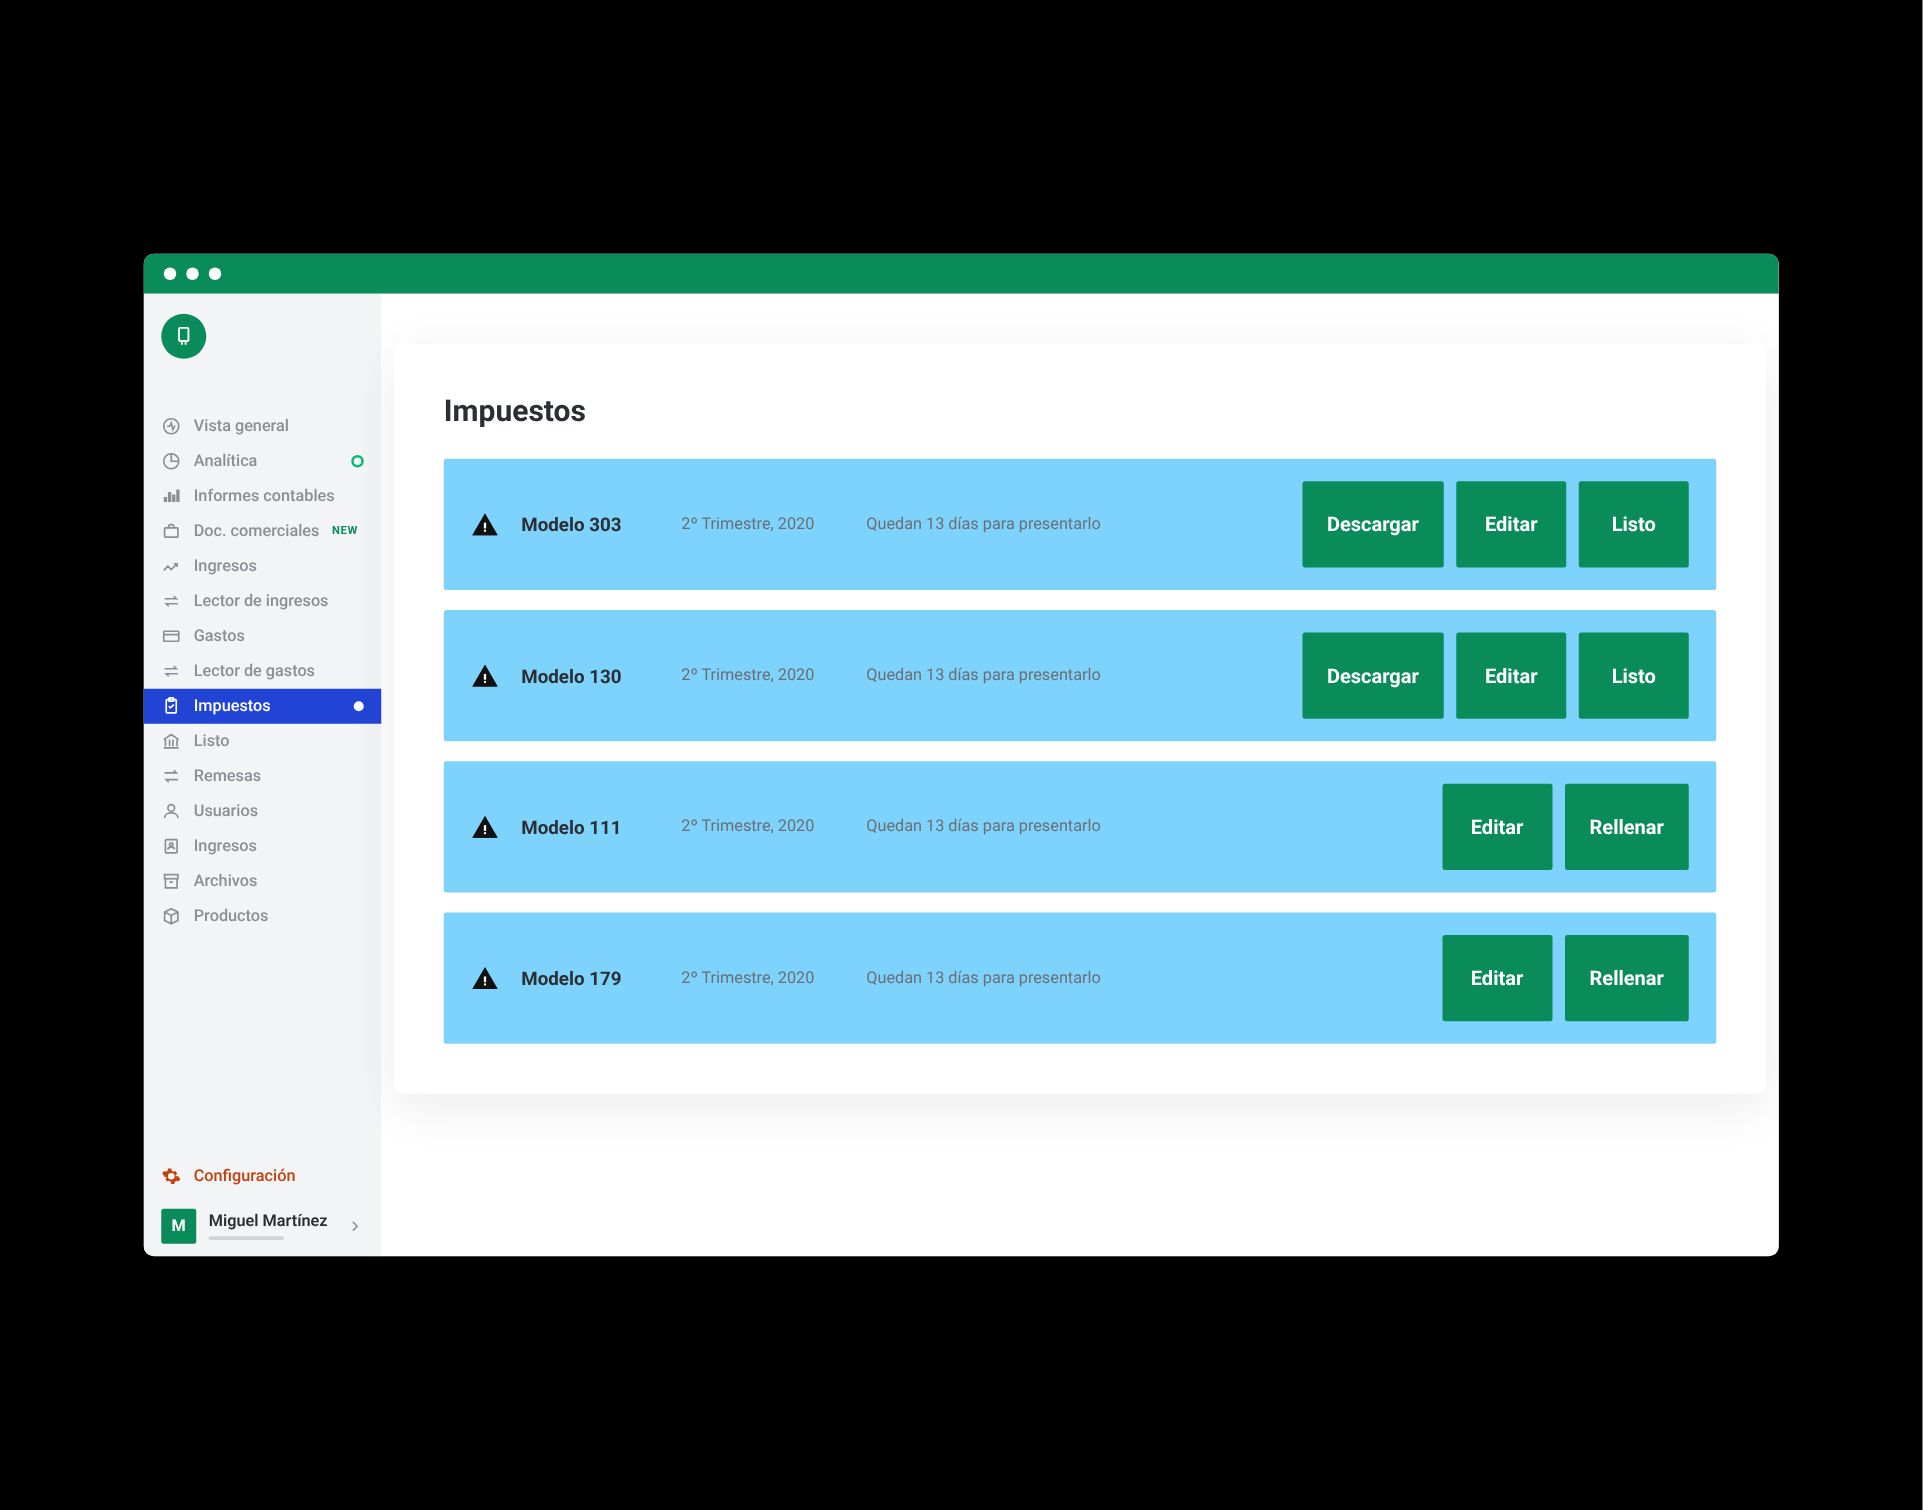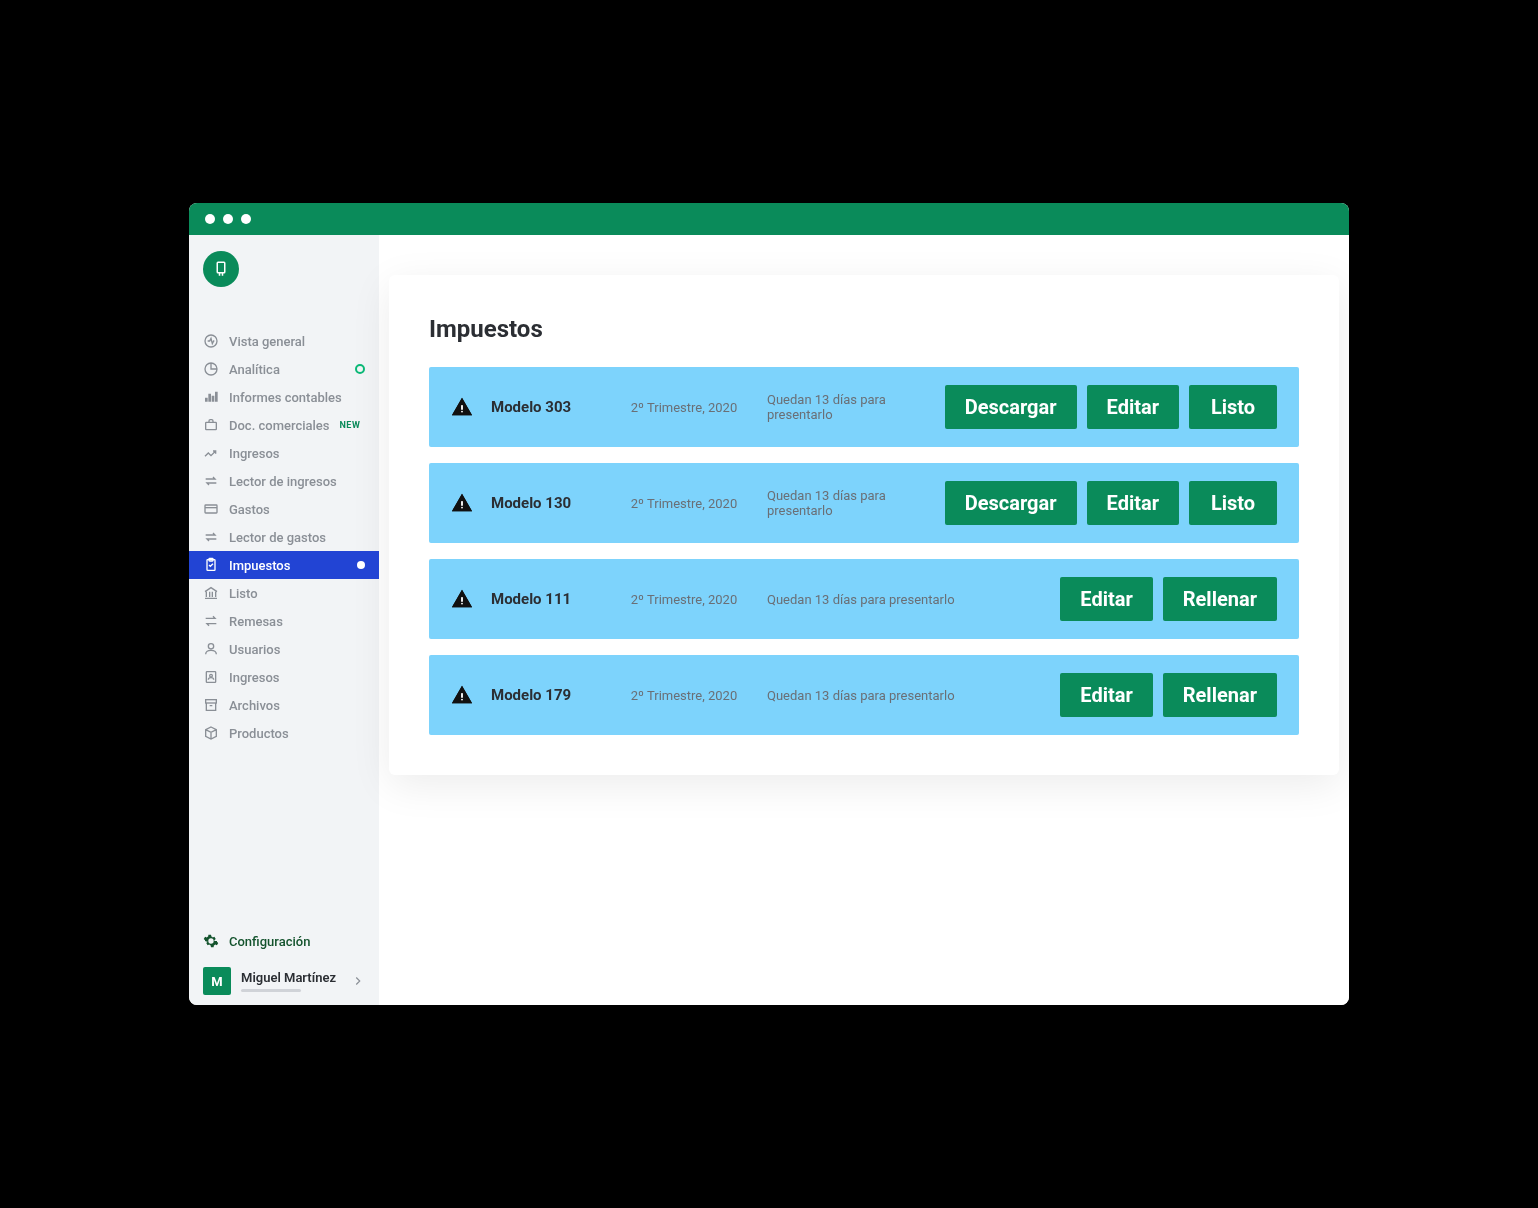--- a/index.html
+++ b/index.html
@@ -1,54 +1,54 @@
 <!DOCTYPE html>
 <html><head>
   <meta charset="utf-8">
   <style>
     * { margin: 0; padding: 0; box-sizing: border-box; font-family: -apple-system, BlinkMacSystemFont, "Segoe UI", Roboto, sans-serif; }
     body { background: #000; display: flex; align-items: center; justify-content: center; min-height: 100vh; padding: 40px; }
-    .window { width: 1160px; background: #fff; border-radius: 8px; overflow: hidden; box-shadow: 0 20px 60px rgba(0,0,0,0.3); }
+    .window { width: 1308px; background: #fff; border-radius: 8px; overflow: hidden; box-shadow: 0 20px 60px rgba(0,0,0,0.3); }
     .titlebar { background: #0a8b5a; height: 32px; display: flex; align-items: center; padding: 0 16px; gap: 8px; }
     .titlebar-dot { width: 10px; height: 10px; border-radius: 50%; background: #fff; }
     .app-body { display: flex; min-height: 770px; }
     .sidebar { width: 190px; background: #f2f4f6; display: flex; flex-direction: column; }
     .logo-area { padding: 16px 14px 20px; }
     .logo { width: 36px; height: 36px; background: #0a8b5a; border-radius: 50%; display: flex; align-items: center; justify-content: center; color: #fff; }
     .nav { flex: 1; padding-top: 20px; }
     .nav-item { display: flex; align-items: center; gap: 10px; padding: 6px 14px; cursor: pointer; color: #8a8f96; font-size: 13px; font-weight: 500; position: relative; }
     .nav-item.active { background: #2244d4; color: #fff; }
     .nav-item svg { width: 16px; height: 16px; flex-shrink: 0; }
     .nav-badge-new { font-size: 9px; font-weight: 700; color: #0a8b5a; letter-spacing: 0.5px; }
     .nav-dot { width: 10px; height: 10px; border-radius: 50%; border: 2px solid #0ab876; margin-left: auto; }
     .nav-dot-inner { width: 4px; height: 4px; background: #0ab876; border-radius: 50%; margin: 1px; }
     .nav-active-dot { width: 8px; height: 8px; border-radius: 50%; background: #fff; margin-left: auto; }
     .sidebar-bottom { padding: 10px 14px; }
-    .config-item { display: flex; align-items: center; gap: 10px; padding: 8px 0; color: #14532d; font-size: 13px; font-weight: 500; cursor: pointer; }
+    .config-item { display: flex; align-items: center; gap: 10px; padding: 8px 0; color: #c2410c; font-size: 13px; font-weight: 500; cursor: pointer; }
     .user-item { display: flex; align-items: center; gap: 10px; margin-top: 10px; cursor: pointer; }
     .user-badge { width: 28px; height: 28px; background: #0a8b5a; color: #fff; display: flex; align-items: center; justify-content: center; font-weight: 700; font-size: 13px; border-radius: 2px; }
     .user-info { flex: 1; }
     .user-name { font-size: 13px; font-weight: 600; color: #2b2e33; }
     .user-line { width: 60px; height: 3px; background: #d0d3d8; border-radius: 2px; margin-top: 4px; }
     .user-chevron { color: #8a8f96; }
     .main { flex: 1; background: #fff; padding: 40px 10px 40px 10px; }
     .card { background: #fff; border-radius: 6px; box-shadow: 0 10px 40px rgba(0,0,0,0.08); padding: 40px 40px 40px 40px; }
     .page-title { font-size: 24px; font-weight: 700; color: #2b2e33; margin-bottom: 24px; }
     .tabs { display: flex; gap: 32px; align-items: center; border-bottom: 1px solid transparent; margin-bottom: 24px; }
     .tab { font-size: 15px; font-weight: 600; color: #9aa0a8; padding-bottom: 10px; cursor: pointer; display: flex; align-items: center; gap: 10px; }
     .tab.active { color: #2b2e33; border-bottom: 3px solid #2b2e33; }
     .tab-count { background: #0a8b5a; color: #fff; width: 24px; height: 24px; border-radius: 50%; display: flex; align-items: center; justify-content: center; font-size: 12px; font-weight: 700; }
     .rows { display: flex; flex-direction: column; gap: 16px; }
     .row { background: #7dd3fc; display: flex; align-items: center; padding: 18px 22px; gap: 18px; border-radius: 2px; }
     .row-icon { width: 22px; height: 22px; flex-shrink: 0; }
     .row-name { font-size: 15px; font-weight: 700; color: #2b2e33; width: 110px; }
-    .row-period { font-size: 13px; color: #6a6f76; width: 130px; text-align: center; }
+    .row-period { font-size: 13px; color: #6a6f76; width: 130px; }
     .row-status { font-size: 13px; color: #6a6f76; flex: 1; }
     .row-actions { display: flex; gap: 10px; }
-    .btn { background: #0a8b5a; color: #fff; border: none; padding: 10px 20px; font-size: 20px; font-weight: 700; cursor: pointer; border-radius: 2px; min-width: 88px; text-align: center; }
+    .btn { background: #0a8b5a; color: #fff; border: none; padding: 25px 20px; font-size: 16px; font-weight: 700; cursor: pointer; border-radius: 2px; min-width: 88px; text-align: center; }
   </style>
 </head>
 <body>
 
 <div class="window">
   <div class="titlebar">
     <div class="titlebar-dot"></div>
     <div class="titlebar-dot"></div>
     <div class="titlebar-dot"></div>
   </div>

